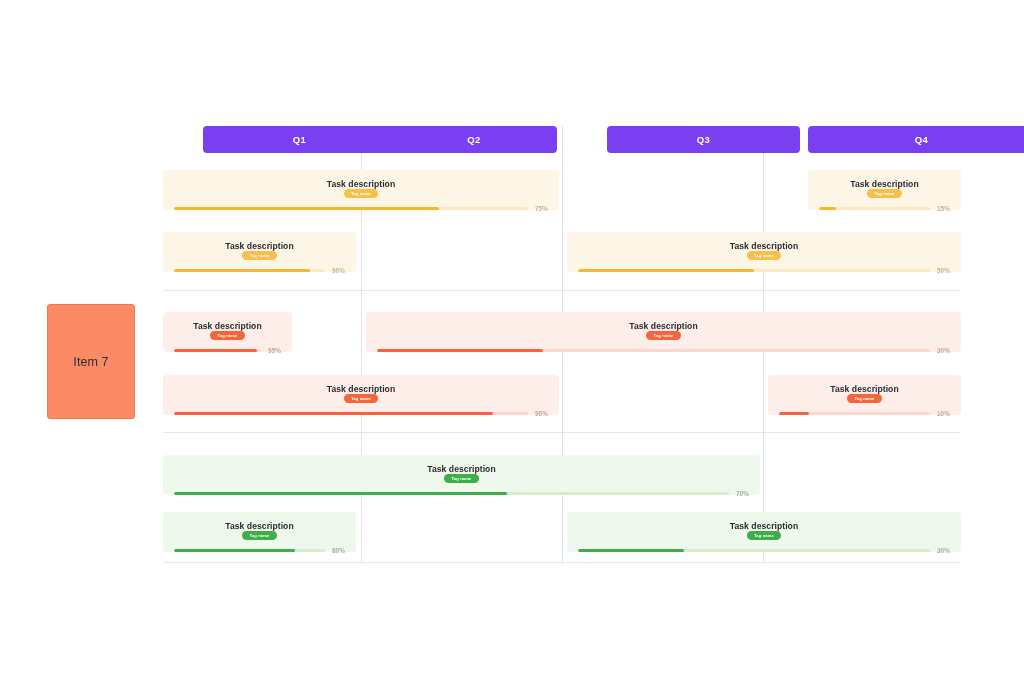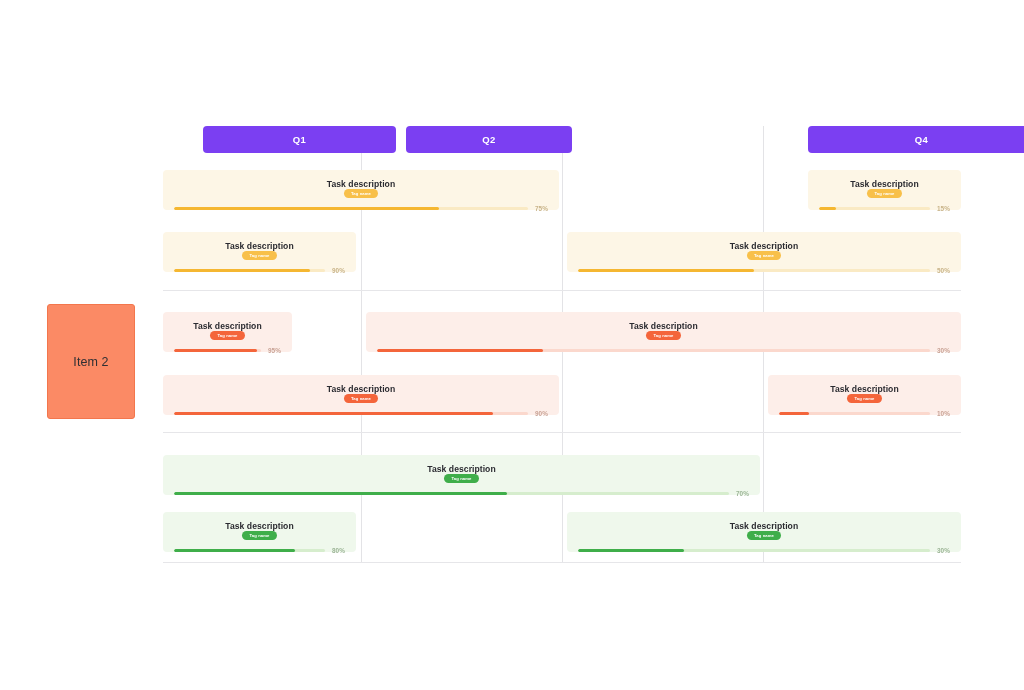--- a/index.html
+++ b/index.html
@@ -156,41 +156,44 @@
 </style>
 </head>
 <body>
 
 <div class="page">
 
   <div class="items-col">
 
 
     <div class="item-swatch" style="top:304px; height:115px; background:#fb8a65; border:1px solid #f3764c;">
-      <span>Item 2</span>
+      <span>Item 7</span>
     </div>
 
 
   </div>
 
   <div class="grid">
 
     <div class="col-sep" style="left:198px; height:436px;"></div>
     <div class="col-sep" style="left:399px; height:436px;"></div>
     <div class="col-sep" style="left:600px; height:436px;"></div>
 
     <div class="lane-sep" style="top:290px;"></div>
     <div class="lane-sep" style="top:432px;"></div>
     <div class="lane-sep" style="top:562px;"></div>
 
     <div class="q-header" style="left:0px; width:193px;">
       <span>Q1</span>
     </div>
-    <div class="q-header" style="left:203px; width:166px;">
+    <div class="q-header" style="left:188px; width:166px;">
       <span>Q2</span>
+    </div>
+    <div class="q-header" style="left:404px; width:193px;">
+      <span>Q3</span>
     </div>
     <div class="q-header" style="left:605px; width:227px;">
       <span>Q4</span>
     </div>
 
     <div class="task" style="left:0px; top:170px; width:396px; height:40px; background:#fdf6e6;">
       <div class="task-top">
         <span class="task-title">Task description</span>
         <span class="task-tag" style="background:#f8c04a;">Tag name</span>
       </div>

